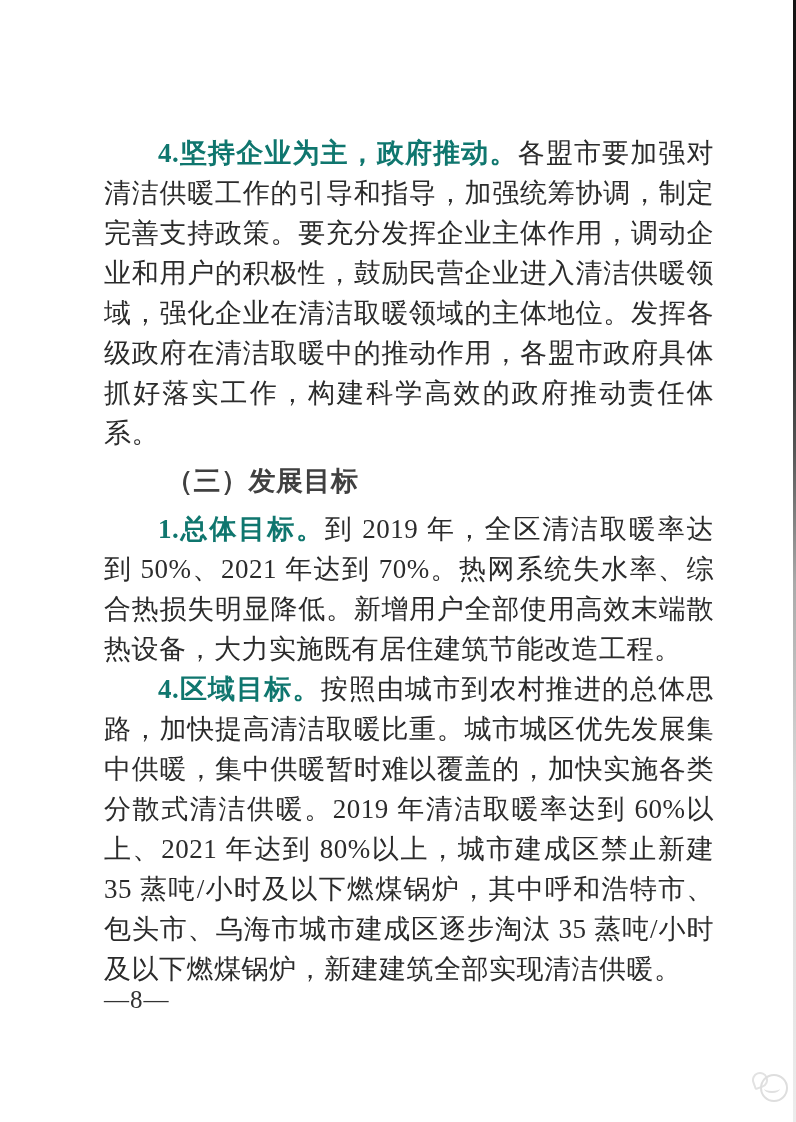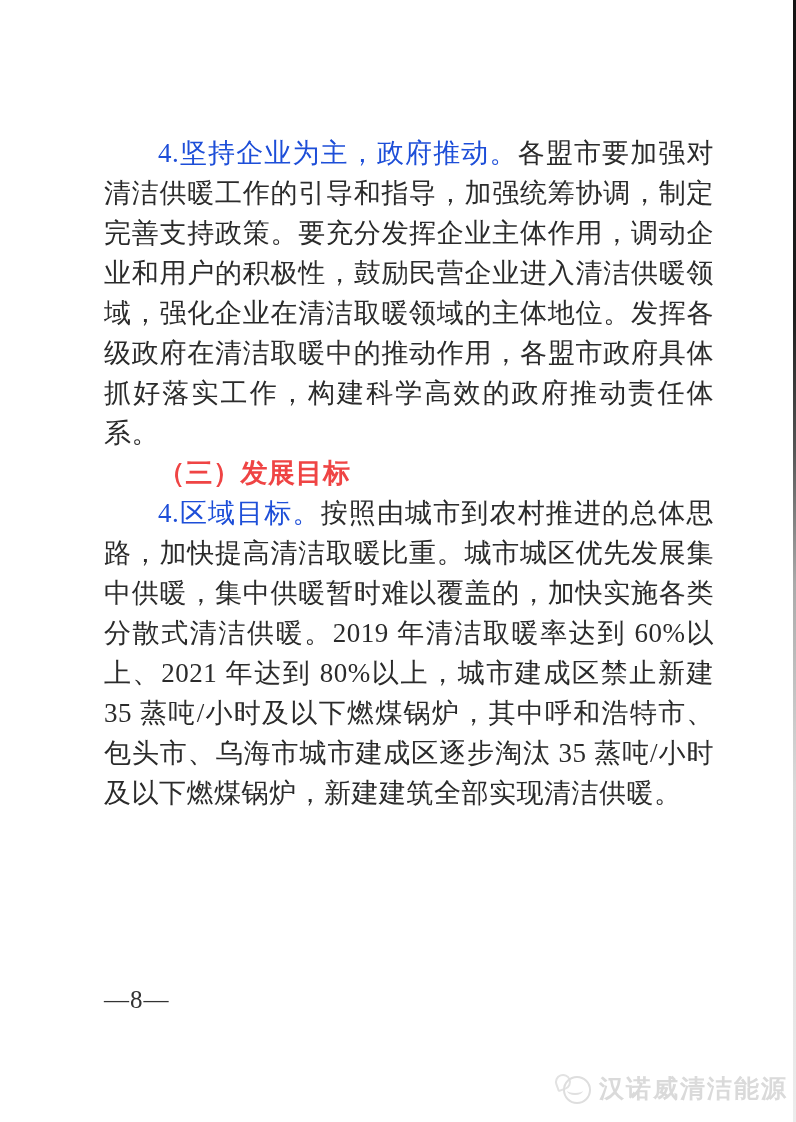--- a/index.html
+++ b/index.html
@@ -32,28 +32,28 @@
     line-height: 40px;
     text-align: justify;
     text-justify: inter-ideograph;
     letter-spacing: 0.5px;
   }
   .para {
     margin: 0;
     text-indent: 2em;
   }
   .para .lead {
-    font-weight: normal;
-    color: #1d4ed8;
+    font-weight: bold;
+    color: #0f766e;
   }
   .section-heading {
-    margin: 0;
+    margin: 8px;
     text-indent: 2em;
     font-weight: bold;
-    color: #ef4444;
+    color: #404040;
   }
   .page-number {
     position: absolute;
     left: 104px;
     top: 986px;
     font-size: 25px;
     color: #333;
     letter-spacing: 1px;
   }
   .watermark {
@@ -108,28 +108,28 @@
 </style>
 </head>
 <body>
 
 <div class="doc-content">
   <p class="para"><span class="lead">4.坚持企业为主，政府推动。</span><span>各盟市要加强对清洁供暖工作的引导和指导，加强统筹协调，制定完善支持政策。要充分发挥企业主体作用，调动企业和用户的积极性，鼓励民营企业进入清洁供暖领域，强化企业在清洁取暖领域的主体地位。发挥各级政府在清洁取暖中的推动作用，各盟市政府具体抓好落实工作，构建科学高效的政府推动责任体系。</span></p>
 
 
   <p class="section-heading">（三）发展目标</p>
 
+  <p class="para"><span class="lead">1.总体目标。</span><span>到 2019 年，全区清洁取暖率达到 50%、2021 年达到 70%。热网系统失水率、综合热损失明显降低。新增用户全部使用高效末端散热设备，大力实施既有居住建筑节能改造工程。</span></p>
 
   <p class="para"><span class="lead">4.区域目标。</span><span>按照由城市到农村推进的总体思路，加快提高清洁取暖比重。城市城区优先发展集中供暖，集中供暖暂时难以覆盖的，加快实施各类分散式清洁供暖。2019 年清洁取暖率达到 60%以上、2021 年达到 80%以上，城市建成区禁止新建 35 蒸吨/小时及以下燃煤锅炉，其中呼和浩特市、包头市、乌海市城市建成区逐步淘汰 35 蒸吨/小时及以下燃煤锅炉，新建建筑全部实现清洁供暖。</span></p>
 </div>
 
 <div class="page-number">—8—</div>
 
 <div class="watermark">
   <span class="watermark-logo">
     <span class="circle-small"></span>
     <span class="circle-big"></span>
     <span class="swoosh"></span>
   </span>
-  <span class="watermark-text">汉诺威清洁能源</span>
 </div>
 
 <div class="scan-edge-right"></div>
 
 </body></html>

